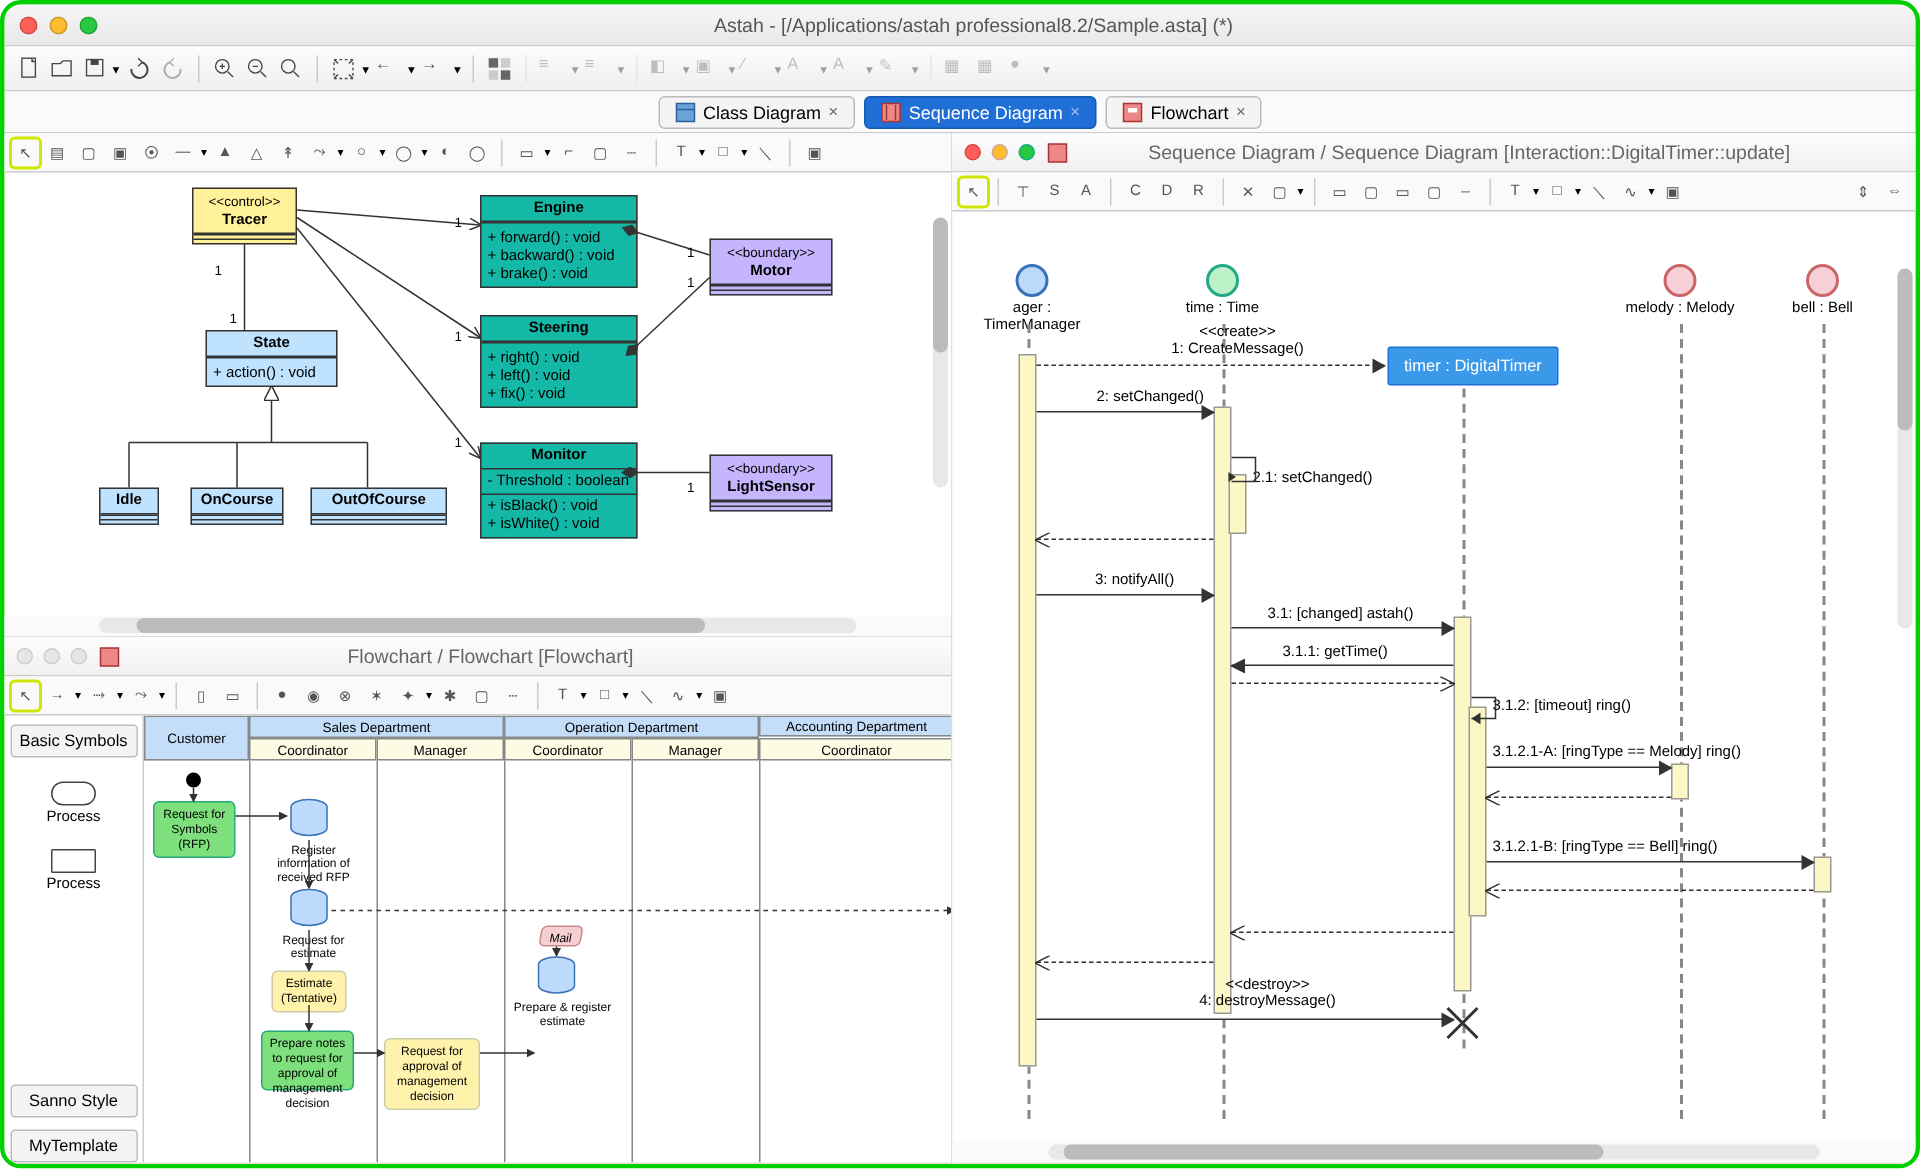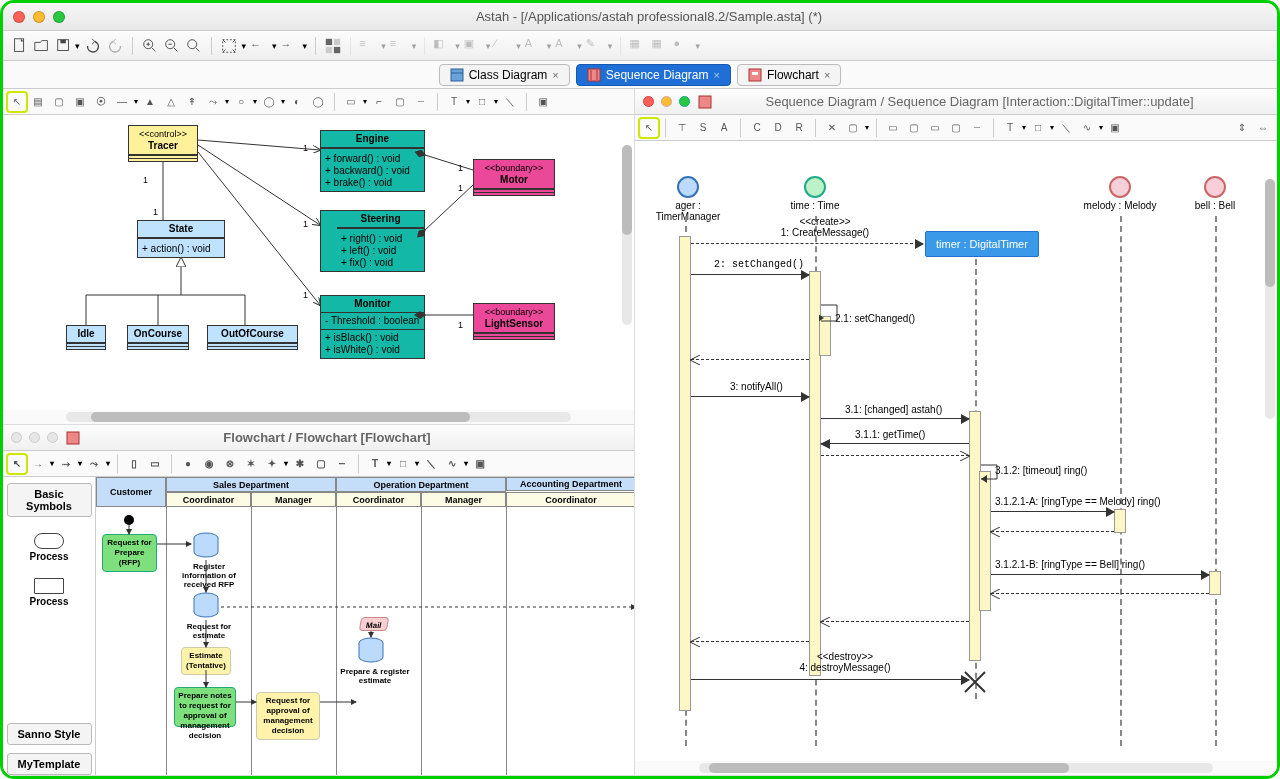--- a/index.html
+++ b/index.html
@@ -32,21 +32,21 @@
 .canvas { position:relative; overflow:hidden;}
 .hscroll { height:14px; display:flex; align-items:center; justify-content:center; background:#fafafa;}
 .hscroll-track { width:80%; height:10px; background:#e8e8e8; border-radius:5px; position:relative;}
 .hscroll-thumb { position:absolute; left:0; top:0; width:60%; height:100%; background:#bcbcbc; border-radius:5px;}
 .vscroll-track { position:absolute; right:2px; top:38px; width:10px; height:120px; background:#e8e8e8; border-radius:5px;}
 .vscroll-thumb{position:absolute;left:0;top:0;width:100%;height:60%;background:#bcbcbc;border-radius:5px;}
 
 
 .uml-class { position:absolute; border:1px solid #333; font-size:10px; background:#bfe3ff;}
 .uml-class.pink{background:#14b8a6;}
-.uml-class.green{background:#ec4899;}
+.uml-class.green{background:#c4b5fd;}
 .uml-class.yellow{background:#fff09a;}
 .uml-hdr { border-bottom:1px solid #333; padding:2px 4px; text-align:center; font-weight:bold; line-height:12px;}
 .uml-ster { font-weight:normal; font-size:9px;}
 .uml-ops { padding:2px 4px; line-height:12px; white-space:pre;}
 .uml-sep { border-top:1px solid #333; height:3px;}
 .mult { position:absolute; font-size:9px;}
 
 
 .lifeline-head { position:absolute; text-align:center; font-size:10px;}
 .lifeline-circle{width:22px;height:22px;border:2px solid #333;border-radius:50%;margin:0 auto 2px;background:#fff;}
@@ -253,21 +253,21 @@
 + backward() : void
 + brake() : void</div>
           </div>
 
           <div class="uml-class green" style="left:470px;top:44px;width:82px;">
             <div class="uml-hdr"><span class="uml-ster">&lt;&lt;boundary&gt;&gt;</span><br><span>Motor</span></div>
             <div class="uml-sep"></div>
               <div class="uml-sep"></div>
           </div>
 
-          <div class="uml-class pink" style="left:317px;top:95px;width:105px;padding-left:16px;">
+          <div class="uml-class pink" style="left:317px;top:95px;width:105px;">
             <div class="uml-hdr">Steering</div>
             <div class="uml-sep"></div>
             <div class="uml-ops">+ right() : void
 + left() : void
 + fix() : void</div>
           </div>
 
           <div class="uml-class" style="left:134px;top:105px;width:88px;">
             <div class="uml-hdr">State</div>
             <div class="uml-sep"></div>
@@ -342,21 +342,21 @@
               <div class="vscroll-thumb" style="height:50%"></div>
             </div>
         </div>
         <div class="hscroll">
             <div class="hscroll-track">
               <div class="hscroll-thumb" style="left:5%;width:75%"></div>
             </div>
           </div>
       </div>
 
-      <div class="pane" style="flex:1;font-weight:bold;">
+      <div class="pane" style="flex:1;">
         <div class="pane-title">
           <div class="pane-traffic">
             <div class="pane-dot"></div>
             <div class="pane-dot"></div>
             <div class="pane-dot"></div>
           </div>
           <span class="tab-icon"><svg viewBox="0 0 14 14">
                 <rect x="1" y="1" width="12" height="12" fill="#e88" stroke="#a33"></rect>
               </svg></span>
           <span class="pane-title-text">Flowchart / Flowchart [Flowchart]</span>
@@ -421,21 +421,21 @@
             <div class="fc-col-sub" style="left:410px;top:15px;width:130px;height:15px;">Coordinator</div>
             <div class="fc-vline" style="left:70px;"></div>
             <div class="fc-vline" style="left:155px;"></div>
             <div class="fc-vline" style="left:240px;"></div>
             <div class="fc-vline" style="left:325px;"></div>
             <div class="fc-vline" style="left:410px;"></div>
 
             <div class="fc-node" style="left:28px;top:38px;">
                 <div class="fc-init"></div>
               </div>
-            <div class="fc-box" style="left:6px;top:57px;width:55px;">Request for Prepare (RFP)</div>
+            <div class="fc-box" style="left:6px;top:57px;width:55px;">Request for Symbols (RFP)</div>
             <div class="fc-node" style="left:95px;top:55px;"><svg width="30" height="28">
                   <ellipse cx="15" cy="6" rx="12" ry="5" fill="#bcdafc" stroke="#3a72b8"></ellipse>
                   <path d="M3 6 L3 20 A12 5 0 0 0 27 20 L27 6" fill="#bcdafc" stroke="#3a72b8"></path>
                 </svg></div>
             <div class="fc-node" style="left:78px;top:85px;width:70px;">Register information of received RFP</div>
             <div class="fc-node" style="left:95px;top:115px;"><svg width="30" height="28">
                   <ellipse cx="15" cy="6" rx="12" ry="5" fill="#bcdafc" stroke="#3a72b8"></ellipse>
                   <path d="M3 6 L3 20 A12 5 0 0 0 27 20 L27 6" fill="#bcdafc" stroke="#3a72b8"></path>
                 </svg></div>
             <div class="fc-node" style="left:80px;top:145px;width:66px;">Request for estimate</div>
@@ -536,21 +536,21 @@
           <div class="activation" style="left:334px;top:270px;height:250px;"></div>
           <div class="activation" style="left:344px;top:330px;height:140px;"></div>
           <div class="activation" style="left:479px;top:368px;height:24px;"></div>
           <div class="activation" style="left:574px;top:430px;height:24px;"></div>
 
           <div class="seq-msg" style="left:130px;top:75px;text-align:center;width:120px;"><span>&lt;&lt;create&gt;&gt;</span><br><span>1: CreateMessage()</span></div>
           <div class="seq-arrow-h dash" style="left:56px;top:102px;width:232px;">
               <span class="seq-arrowhead right"></span>
             </div>
 
-          <div class="seq-msg" style="left:79px;top:118px;font-family:Liberation Mono, monospace;">2: setChanged()</div>
+          <div class="seq-msg" style="left:96px;top:118px;">2: setChanged()</div>
           <div class="seq-arrow-h" style="left:56px;top:133px;width:118px;">
               <span class="seq-arrowhead right"></span>
             </div>
 
           <div class="seq-msg" style="left:200px;top:172px;">2.1: setChanged()</div>
           <svg style="position:absolute;left:184px;top:160px;width:30px;height:30px;">
               <path d="M2 4 L18 4 L18 20 L2 20" fill="none" stroke="#333"></path>
               <path d="M2 16 L8 20 L2 24" fill="#333" transform="translate(-3,-3)"></path>
             </svg>
           <div class="seq-arrow-h dash" style="left:56px;top:218px;width:118px;">

